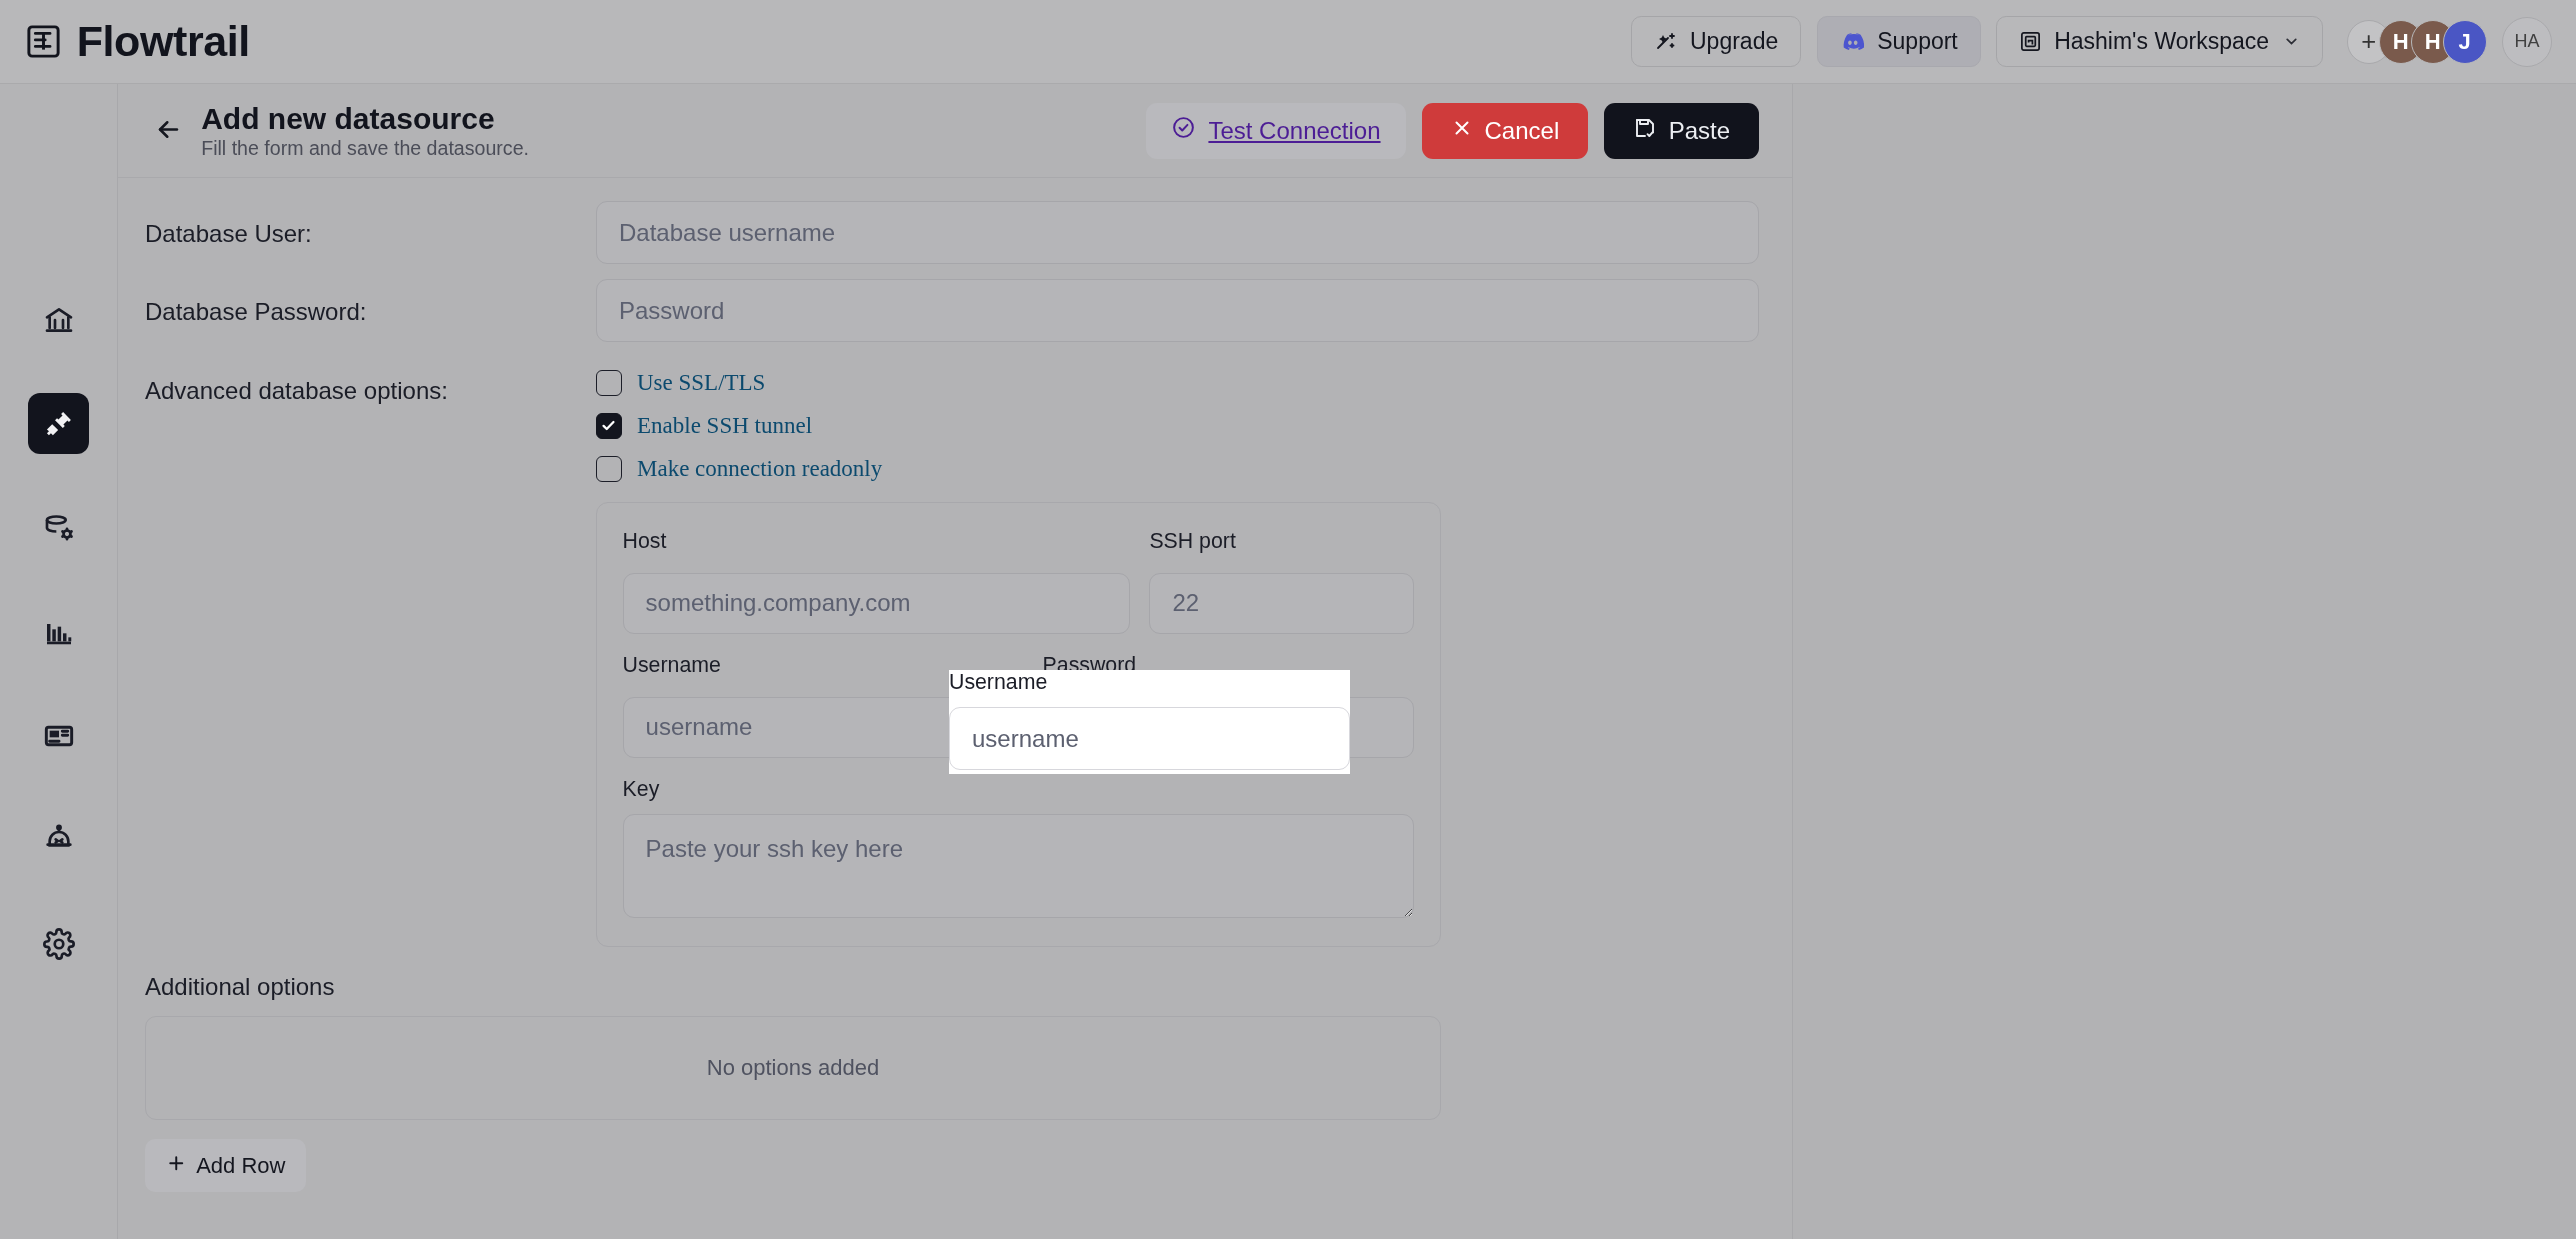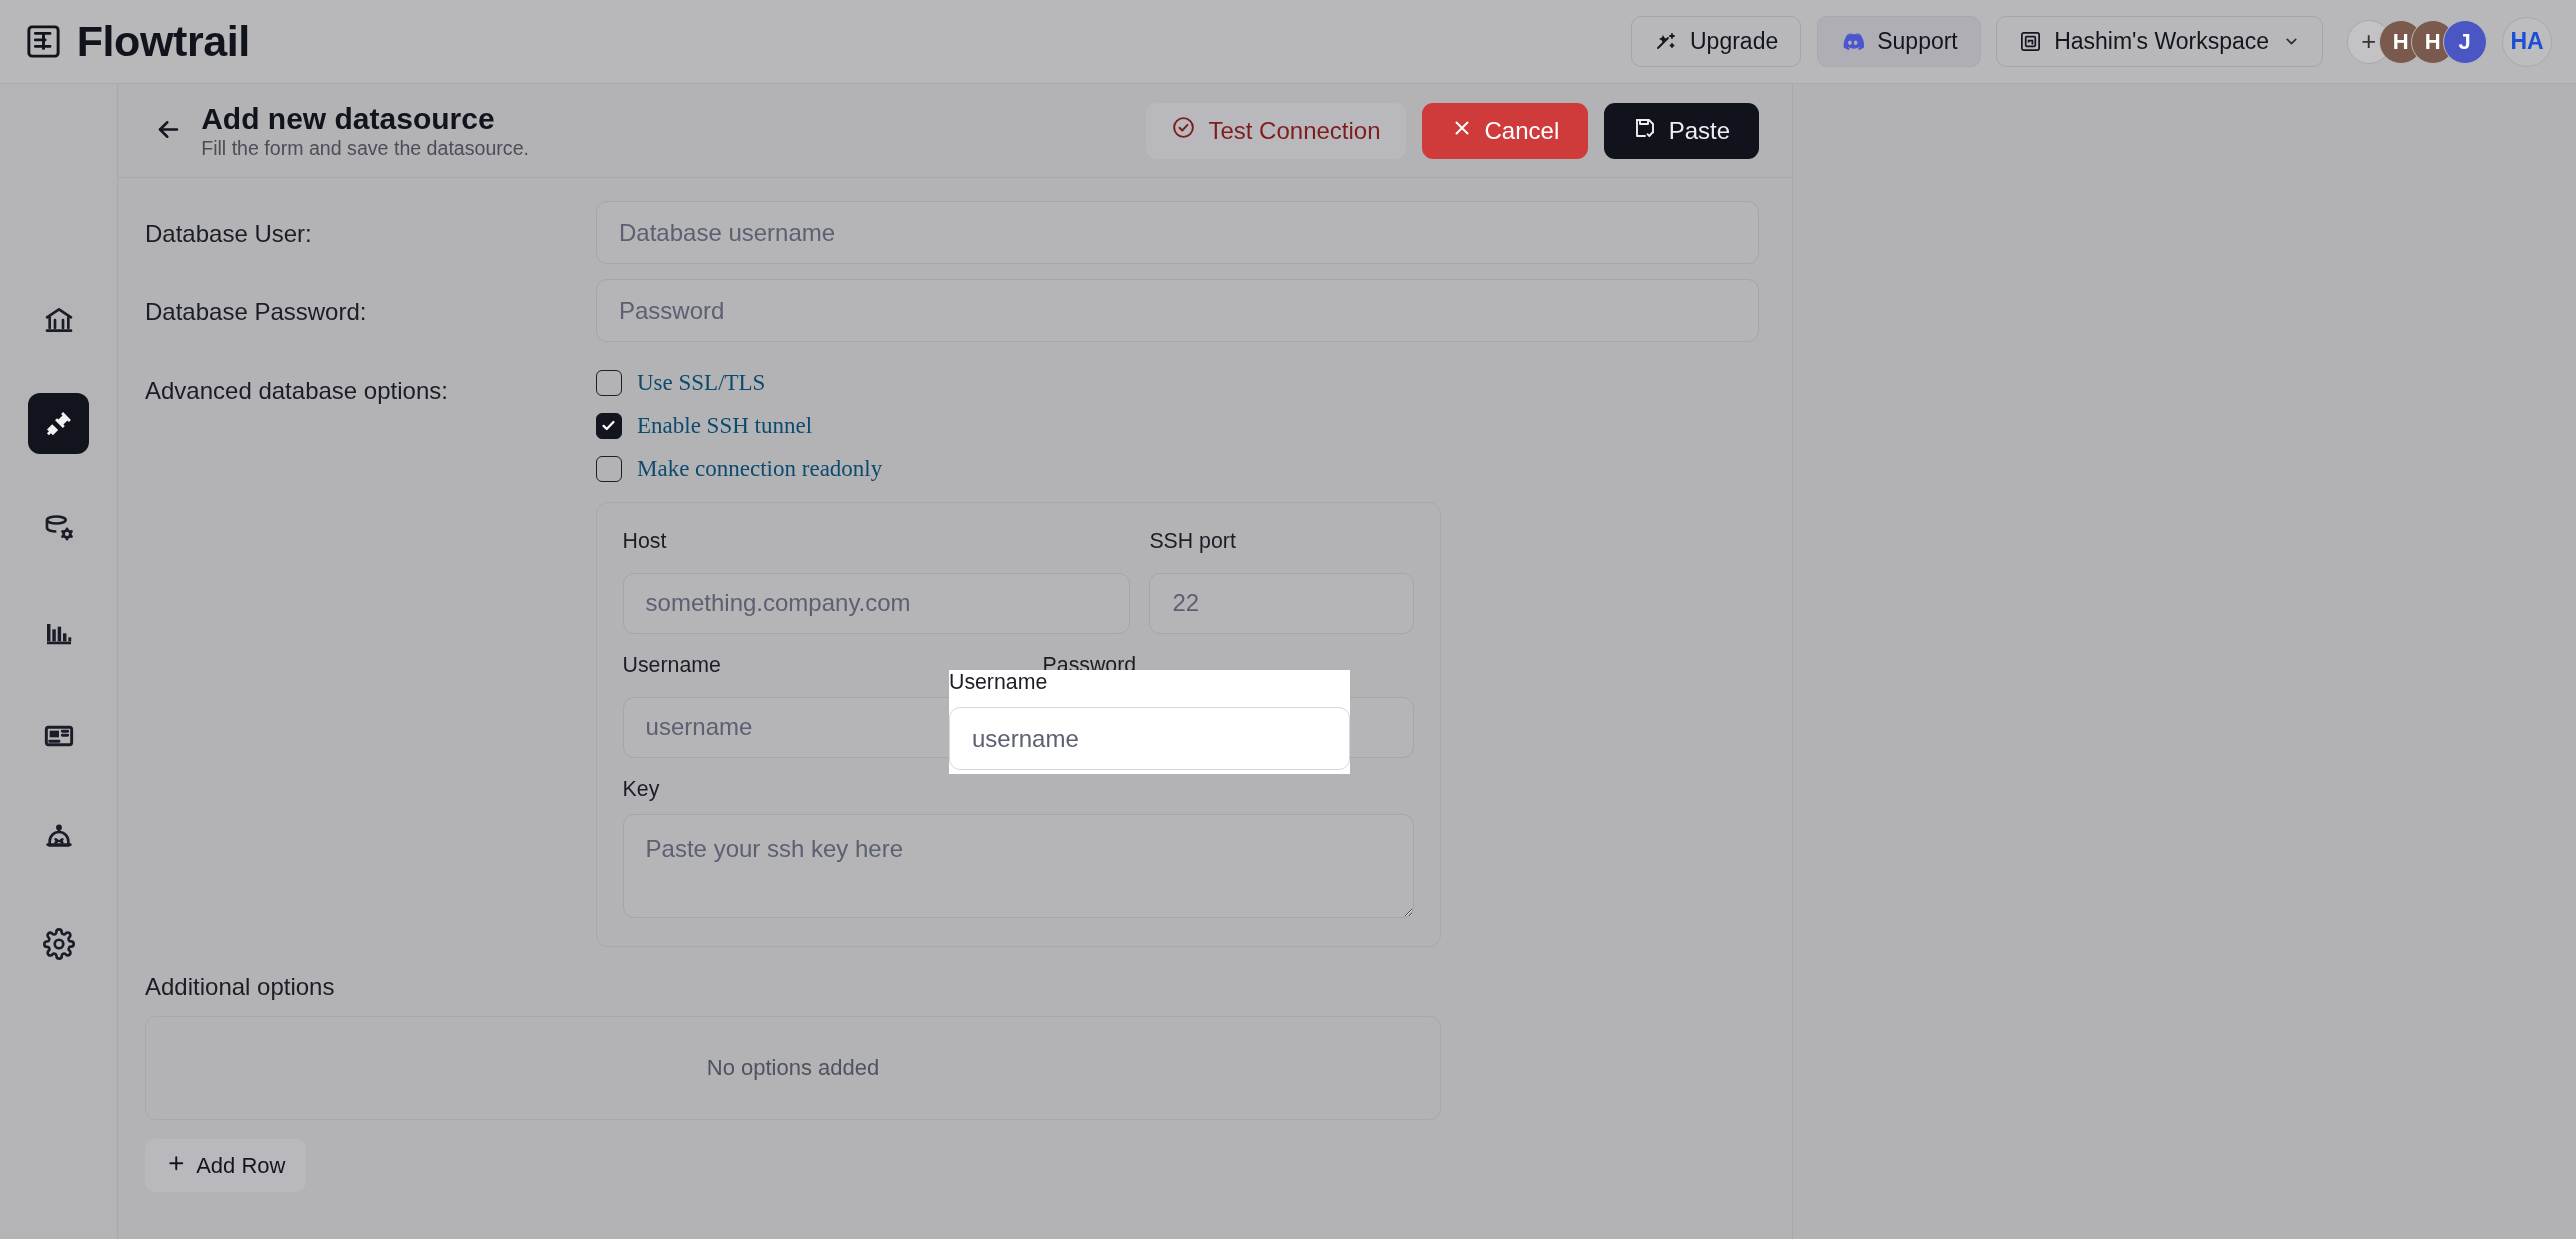--- a/index.html
+++ b/index.html
@@ -56,22 +56,22 @@
     font-size: 22px; font-weight: 600; color: #fff;
     margin-left: -12px; border: 1.7px solid #b8b8ba;
   }
   .avatar:first-child { margin-left: 0; }
   .avatar.add {
     background: #c3c3c5; color: #333; border: 0.9px solid #a9a9ac;
     font-size: 25.6px; font-weight: 400;
   }
   .avatar.standalone {
     margin-left: 15.4px; width: 50px; height: 50px;
-    background: #bdbdc0; color: #1d4ed8; font-size: 23px;
-    border: 0.9px solid #a9a9ac; font-weight: 700;
+    background: #bdbdc0; color: #404040; font-size: 18px;
+    border: 0.9px solid #a9a9ac; font-weight: 400;
   }
 
   
   .rail {
     position: absolute; top: 84px; left: 0;
     width: 118px; height: 1156px;
     background: #b4b4b6;
     border-right: 0.9px solid #a8a8ab;
     display: flex; flex-direction: column; align-items: center;
     padding-top: 205px; gap: 43px;
@@ -120,21 +120,21 @@
   .page-title { font-size: 30px; font-weight: 700; color: #12141d; line-height: 1.1; }
   .page-sub { font-size: 19.6px; color: #4b4d58; line-height: 1.1; }
   .subheader-spacer { flex: 1; }
   .actions { display: flex; align-items: center; gap: 15.4px; }
   .act {
     display: flex; align-items: center; gap: 12px;
     height: 56px; padding: 0 25.6px;
     border-radius: 11px; font-size: 24px; cursor: pointer;
     border: none; white-space: nowrap;
   }
-  .act.ghost { background: #b9b9bd; color: #7f1d1d; }
+  .act.ghost { background: #b9b9bd; color: #4c1d95; text-decoration: underline; }
   .act.danger { background: #cf3b3b; color: #ffffff; padding: 0 29px; }
   .act.primary { background: #11131c; color: #eceef2; padding: 0 29px; }
 
   
   .form {
     position: absolute; top: 95px; left: 0;
     width: 1675px; height: 1061px;
     padding: 22px 34px 0 27px;
   }
   .row { display: flex; align-items: flex-start; margin-bottom: 15.4px; }

